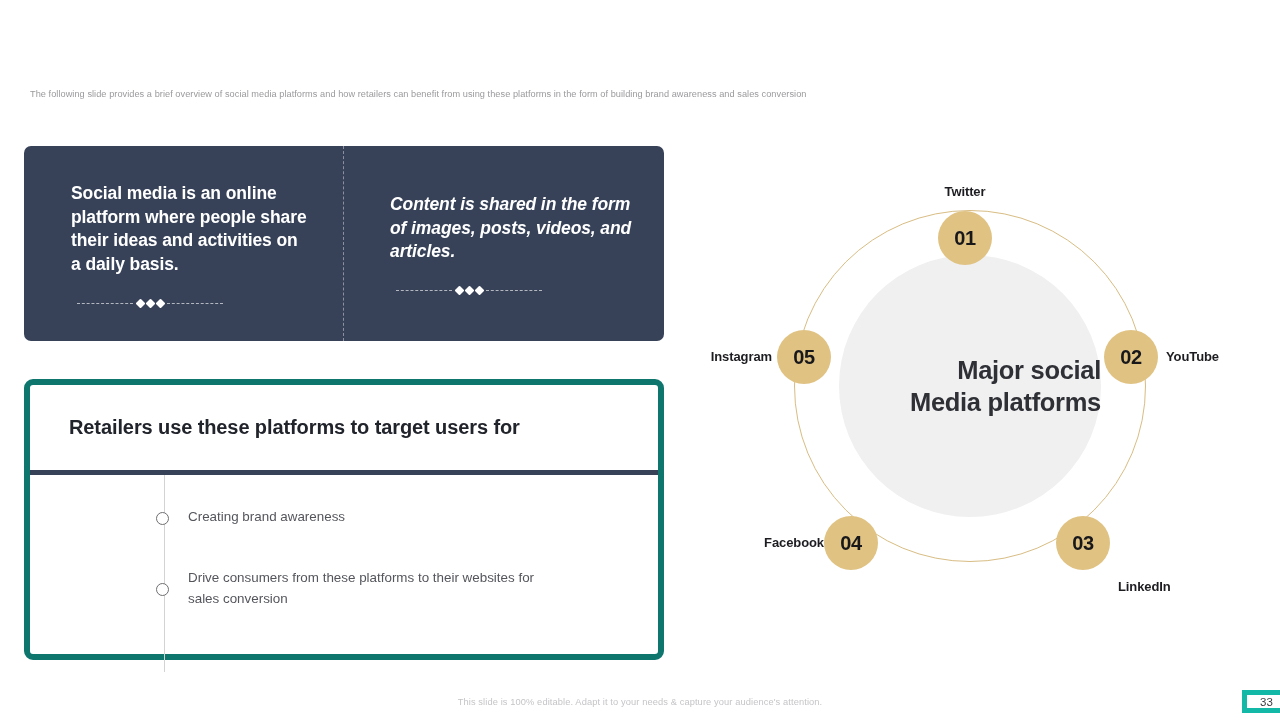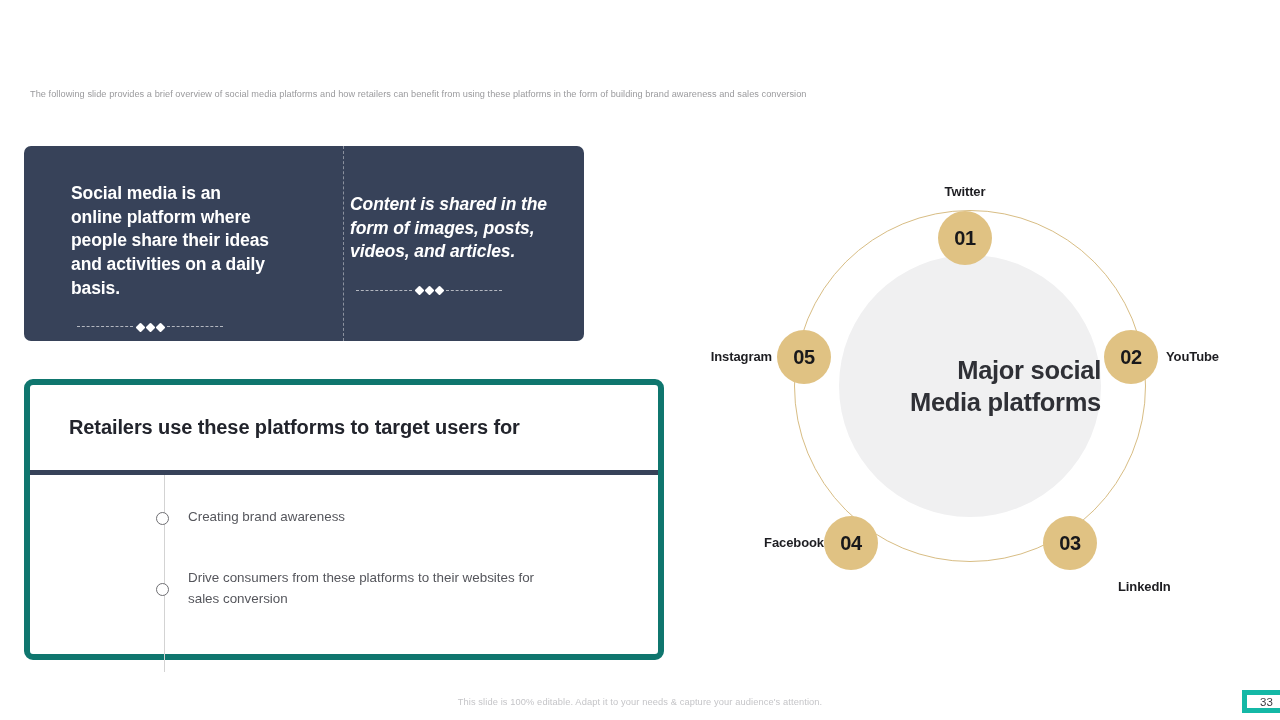--- a/index.html
+++ b/index.html
@@ -43,21 +43,21 @@
     color: #9a9a9d;
     letter-spacing: 0.05px;
     white-space: nowrap;
   }
 
   
   .navy-panel {
     position: absolute;
     left: 24px;
     top: 146px;
-    width: 560px;
+    width: 640px;
     height: 195px;
     background: #374259;
     border-radius: 7px;
     display: flex;
     box-sizing: border-box;
   }
   .navy-col {
     position: relative;
     flex: 1 1 50%;
     display: flex;
@@ -226,21 +226,21 @@
     display: flex;
     align-items: center;
     justify-content: center;
     font-size: 20px;
     font-weight: bold;
     color: #18181b;
     letter-spacing: -0.3px;
   }
   .badge.n01 { left: 249px; top: 40px; }
   .badge.n02 { left: 415px; top: 159px; }
-  .badge.n03 { left: 354px; top: 345px; }
+  .badge.n03 { left: 367px; top: 345px; }
   .badge.n04 { left: 135px; top: 345px; }
   .badge.n05 { left: 88px;  top: 159px; }
 
   .plabel {
     position: absolute;
     font-size: 13px;
     font-weight: bold;
     color: #1d1d21;
     white-space: nowrap;
     letter-spacing: -0.1px;

